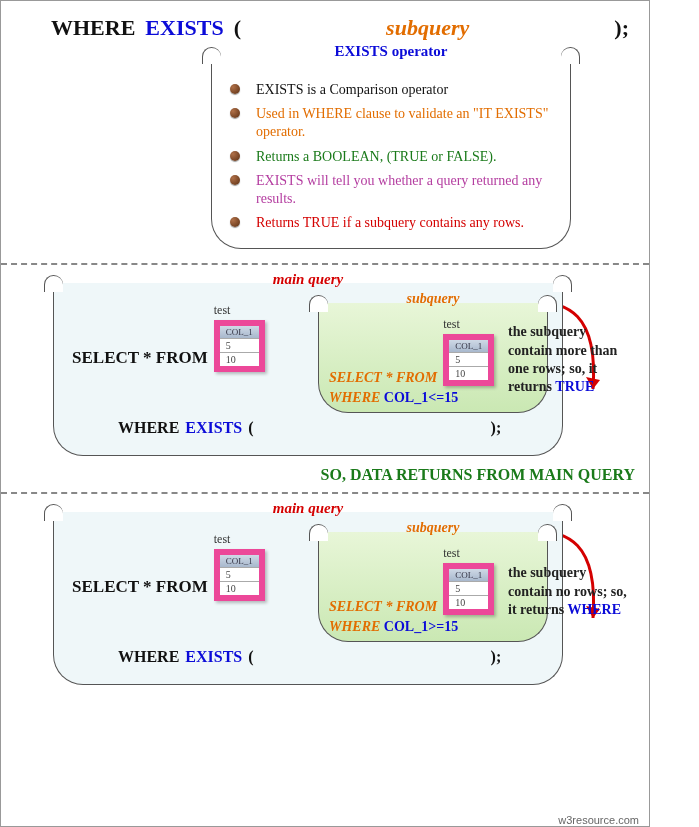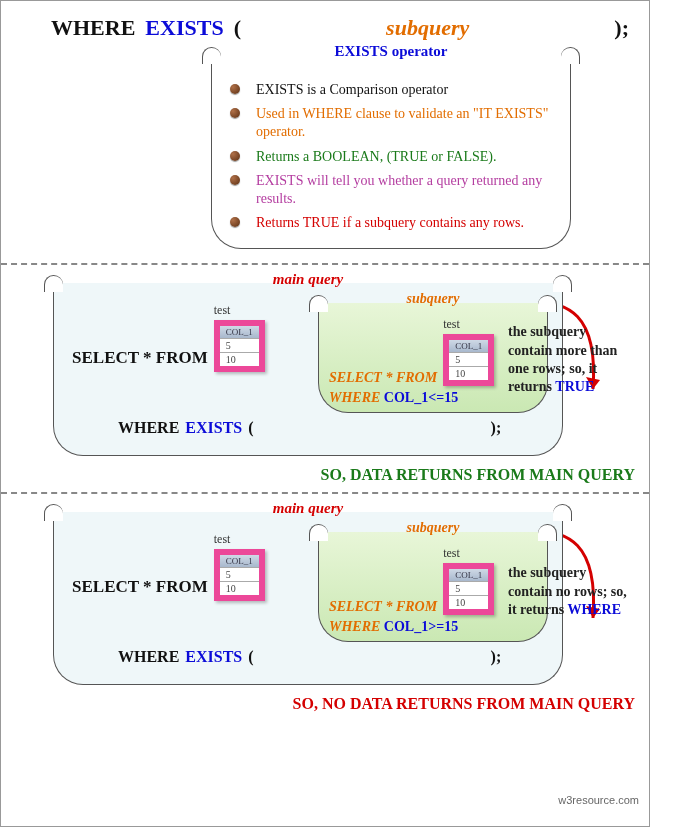--- a/index.html
+++ b/index.html
@@ -105,21 +105,21 @@
   }
   .section2-wrap, .section3-wrap { position: relative; margin-left: 12px; }
   .result-line {
     text-align: right;
     font-weight: bold;
     font-size: 16px;
     margin-top: 10px;
   }
   .foot {
     position: absolute;
-    bottom: 20px; right: 10px;
+    bottom: 0; right: 10px;
     font-size: 11px; color: #666;
     font-family: Arial, sans-serif;
   }
   .arrow-svg {
     position: absolute;
     top: 14px;
     left: 430px;
     pointer-events: none;
   }
 </style>
@@ -295,17 +295,16 @@
         <span class="kw-black">WHERE</span>
         <span class="kw-blue">EXISTS</span>
         <span class="kw-black">(</span>
         <span style="display:inline-block; width:225px;"></span>
         <span class="kw-black">);</span>
       </div>
     </div>
     <div class="side-text" style="top:70px;">
       <span>the subquery contain no rows; so, it returns </span><span class="kw-blue">WHERE</span>
     </div>
-    <div class="result-line kw-red">SO, NO DATA RETURNS FROM MAIN QUERY</div>
   </div>
 
   <div class="foot">w3resource.com</div>
 </div>
 
 </body></html>

